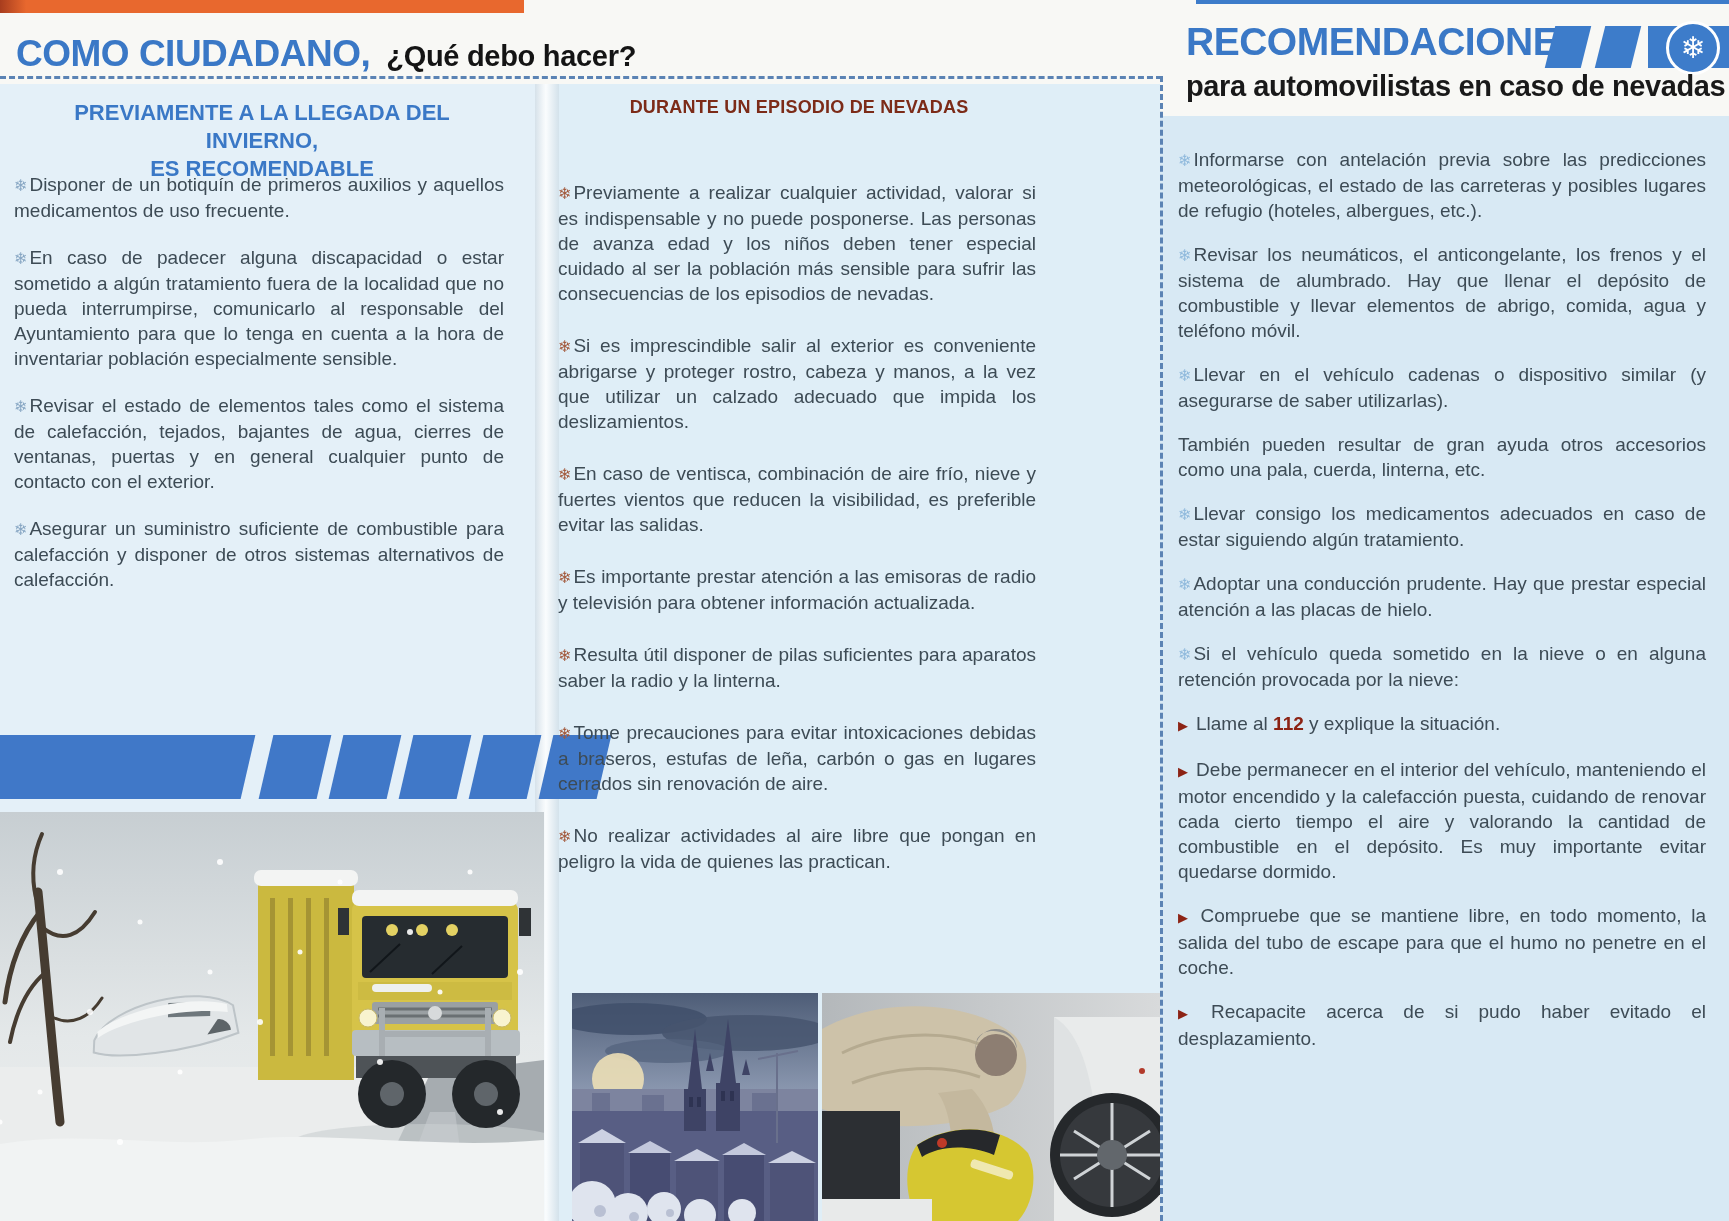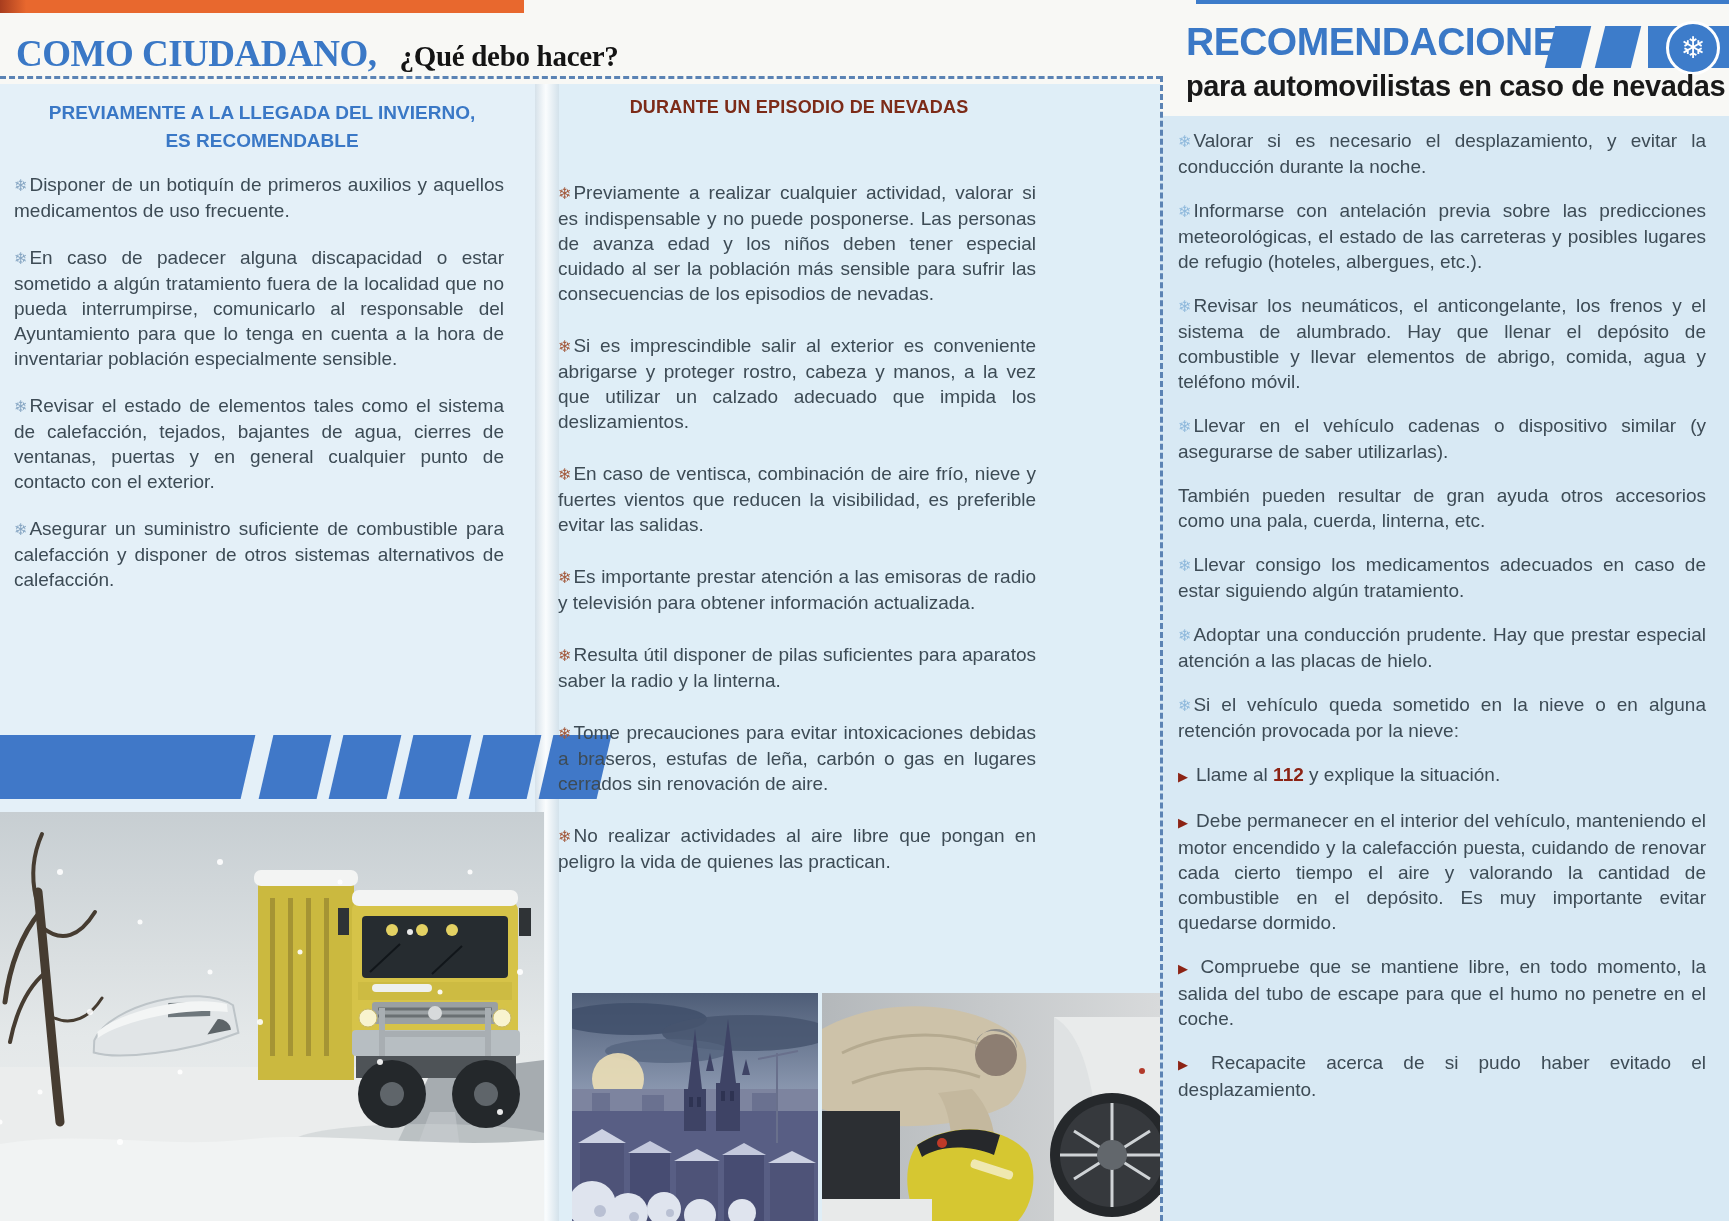--- a/index.html
+++ b/index.html
@@ -16,24 +16,24 @@
 
   
   .orange-bar{left:0;top:0;width:524px;height:13px;background:linear-gradient(90deg,#a83d1e,#e8682e 5%,#e8682e);}
   .top-strip{left:1196px;top:0;width:533px;height:4px;background:#3d7cca;}
 
   
   .dash-h{left:0;top:76px;width:1162px;height:0;border-top:3px dashed #5b83b4;}
   .dash-v{left:1160px;top:76px;width:0;height:1145px;border-left:3px dashed #5b83b4;}
 
   
-  .left-title{left:16px;top:16px;display:flex;align-items:baseline;gap:23px;white-space:nowrap;font-family:Liberation Serif, serif;}
+  .left-title{left:16px;top:16px;display:flex;align-items:baseline;gap:16px;white-space:nowrap;}
   .lt-blue{font-size:37px;font-weight:bold;color:#3a78c6;letter-spacing:-.5px;}
   .lt-black{font-size:29px;font-weight:bold;color:#141414;letter-spacing:-.3px;margin-top:24px;}
-  .left-sub{left:30px;top:99px;width:464px;text-align:center;font-size:19px;font-weight:bold;
+  .left-sub{left:30px;top:99px;width:464px;text-align:center;font-size:22px;font-weight:bold;
             color:#3a78c6;line-height:28px;}
   .mid-heading{left:560px;top:97px;width:478px;text-align:center;font-size:18px;font-weight:bold;
                color:#7c2b18;letter-spacing:.2px;}
   .right-title{left:1186px;top:20px;font-size:39px;font-weight:bold;color:#3a78c6;letter-spacing:-.5px;white-space:nowrap;}
   .right-sub{left:1186px;top:70px;font-size:29px;font-weight:bold;color:#191919;letter-spacing:-.4px;white-space:nowrap;}
 
   
   .rp{top:26px;width:36px;height:42px;background:#3d7cca;transform:skewX(-14deg);}
   .rp1{left:1550px;} .rp2{left:1600px;}
   .rbar{left:1648px;top:26px;width:81px;height:42px;background:#3d7cca;}
@@ -303,21 +303,20 @@
   <div class="abs rp rp2"></div>
   <div class="abs rbar"></div>
   <div class="abs rcircle">
     <span>❄</span>
   </div>
   <div class="abs right-sub">para automovilistas en caso de nevadas</div>
 
   <div class="abs body-col col-right">
     <div>
 
-        <p><span class="flake flake-right">❄</span><span>Valorar si es necesario el desplazamiento, y evitar la conducción durante la noche.</span></p>
         <p></p>
 
         <p><span class="flake flake-right">❄</span><span>Informarse con antelación previa sobre las predicciones meteorológicas, el estado de las carreteras y posibles lugares de refugio (hoteles, albergues, etc.).</span></p>
         <p></p>
 
         <p><span class="flake flake-right">❄</span><span>Revisar los neumáticos, el anticongelante, los frenos y el sistema de alumbrado. Hay que llenar el depósito de combustible y llevar elementos de abrigo, comida, agua y teléfono móvil.</span></p>
         <p></p>
 
         <p><span class="flake flake-right">❄</span><span>Llevar en el vehículo cadenas o dispositivo similar (y asegurarse de saber utilizarlas).</span></p>
         <div>También pueden resultar de gran ayuda otros accesorios como una pala, cuerda, linterna, etc.</div>

